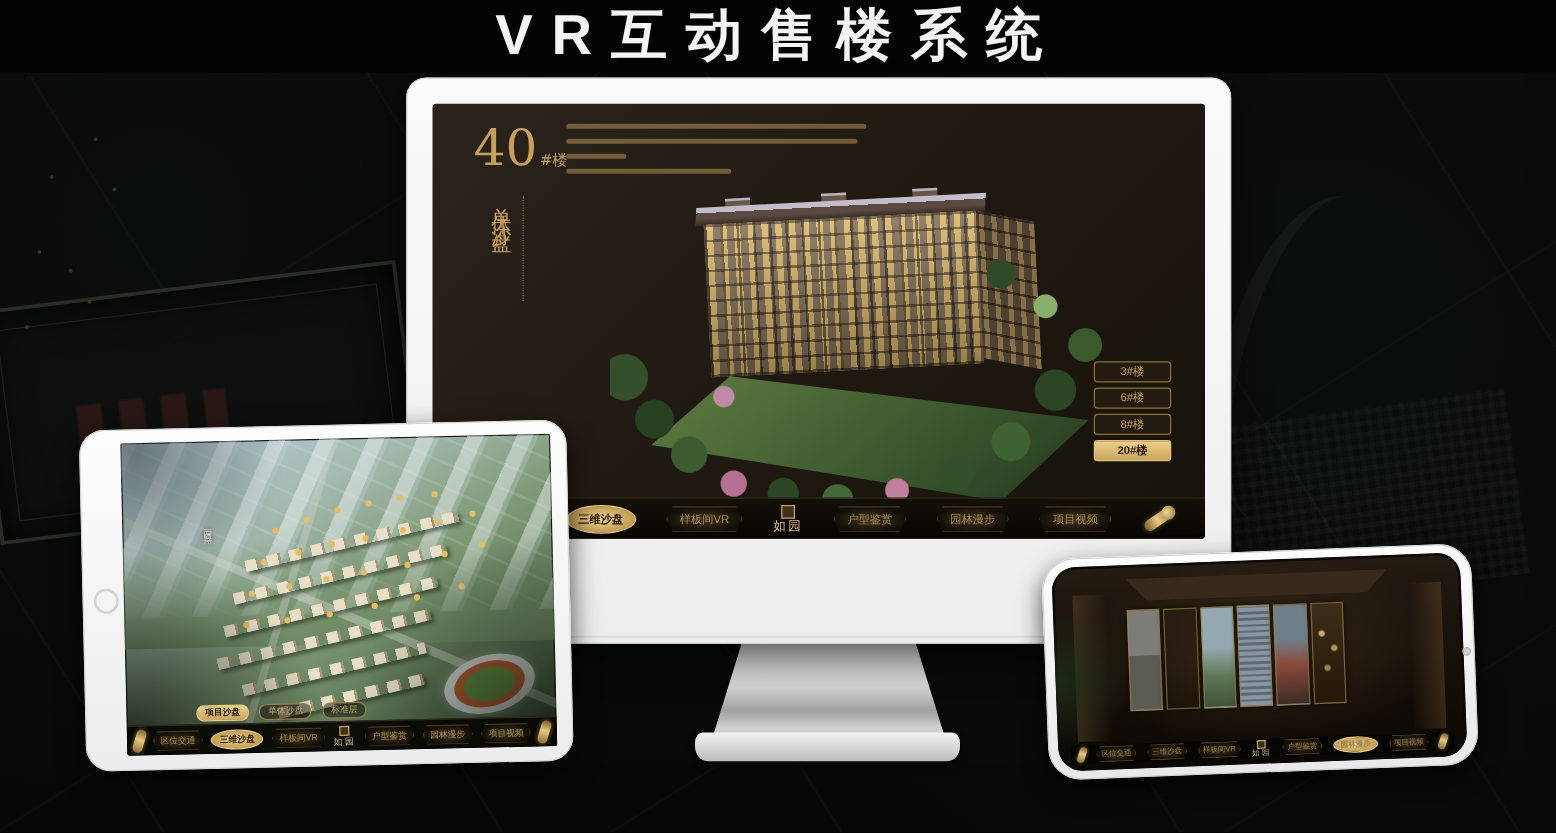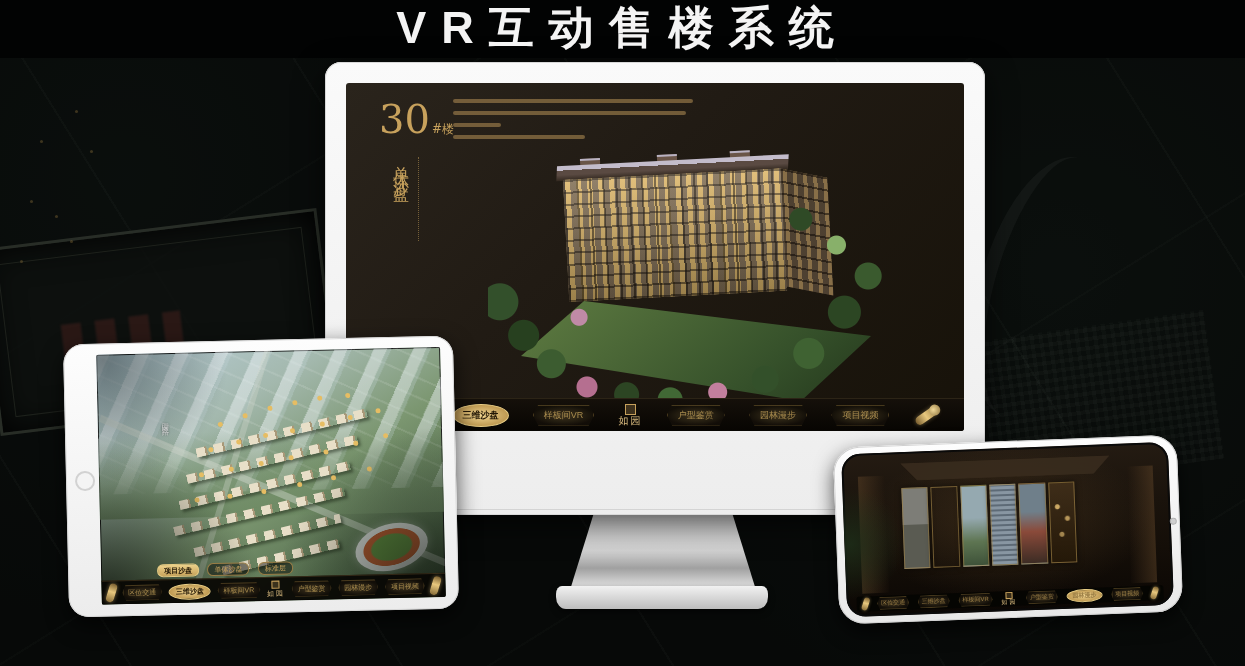--- a/index.html
+++ b/index.html
@@ -113,21 +113,21 @@
   .pill.active{background:linear-gradient(#ecd08a,#c9a45c);color:#241806;border-color:#e8cd85;font-weight:bold;}
   .s-subtabs{position:absolute;left:100px;bottom:38px;white-space:nowrap;}
   .navbar{position:absolute;left:0;right:0;bottom:0;height:32px;display:flex;align-items:center;justify-content:space-evenly;
     background:linear-gradient(#15100a,#070502);border-top:1px solid #2c2416;}
   .nitem{font-size:9px;color:#a98c4e;padding:3px 10px;background:radial-gradient(ellipse at center,rgba(70,58,34,.9),rgba(18,14,8,.95) 75%);
     border:1px solid rgba(150,120,60,.4);clip-path:polygon(9% 0,91% 0,100% 50%,91% 100%,9% 100%,0 50%);white-space:nowrap;}
   .nitem.active{background:radial-gradient(ellipse at center,#efd491,#b9924a 80%);color:#241806;font-weight:bold;
     clip-path:none;border-radius:50%;border:1px solid #e8cd85;padding:4px 9px;}
   .nlogo{display:flex;flex-direction:column;align-items:center;line-height:1;}
   .nlogo .seal{width:9px;height:9px;border:1px solid #c7a15c;background:rgba(199,161,92,.25);margin-bottom:2px;}
-  .nlogo .ltxt{font-size:10px;color:#dcbd80;letter-spacing:2px;font-family:Liberation Mono, monospace;}
+  .nlogo .ltxt{font-size:10px;color:#dcbd80;letter-spacing:2px;font-family:Liberation Sans, sans-serif;}
   .scrollicon{width:26px;height:9px;border-radius:5px;transform:rotate(-35deg);
     background:linear-gradient(90deg,#7a5f30,#e8c87e 45%,#8a6f3a);box-shadow:0 0 4px rgba(232,200,126,.4);position:relative;}
   .scrollicon::after{content:"";position:absolute;right:-2px;top:-1px;width:11px;height:11px;border-radius:50%;
     background:radial-gradient(circle at 40% 40%,#f0d897,#8a6f3a);}
 
   
   .tablet{position:absolute;left:66px;top:340px;width:390px;height:273px;z-index:3;transform:rotate(-1.3deg);
     background:linear-gradient(180deg,#fdfdfd,#ececec);border-radius:20px;
     box-shadow:0 8px 22px rgba(0,0,0,.7), inset 0 0 0 1px #d5d5d5;}
   .t-home{position:absolute;left:9px;top:50%;transform:translateY(-50%);width:16px;height:16px;border-radius:50%;
@@ -225,21 +225,21 @@
 
   <div class="title">VR互动售楼系统</div>
 
   <div class="stand-neck"></div>
   <div class="stand-base"></div>
 
   <div class="monitor">
     <div class="m-screen">
 
       <div class="s-heading">
-        <span class="num">30</span><span class="suffix">#楼</span>
+        <span class="num">40</span><span class="suffix">#楼</span>
       </div>
       <div class="s-vert">单体沙盘</div>
       <div class="s-vert-line"></div>
 
       <div class="s-par">
         <div class="ln"></div>
         <div class="ln"></div>
         <div class="ln"></div>
         <div class="ln"></div>
       </div>
@@ -250,20 +250,26 @@
           <div class="dormer d1"></div>
           <div class="dormer d2"></div>
           <div class="dormer d3"></div>
           <div class="bld-roof"></div>
           <div class="bld-front"></div>
           <div class="bld-side"></div>
         </div>
         <div class="trees"></div>
       </div>
 
+      <div class="s-btns">
+        <div class="bbtn">3#楼</div>
+        <div class="bbtn">6#楼</div>
+        <div class="bbtn">8#楼</div>
+        <div class="bbtn active">20#楼</div>
+      </div>
 
 
       <div class="navbar">
         <span class="nitem">区位交通</span>
         <span class="nitem active">三维沙盘</span>
         <span class="nitem">样板间VR</span>
         <span class="nlogo">
           <span class="seal"></span>
           <span class="ltxt">如园</span>
         </span>

